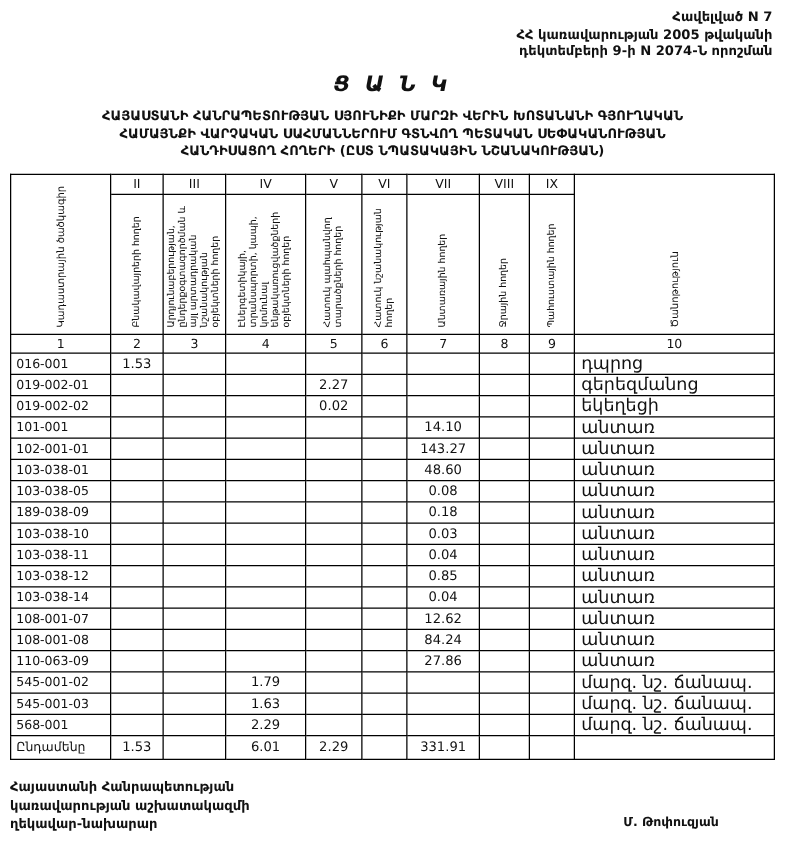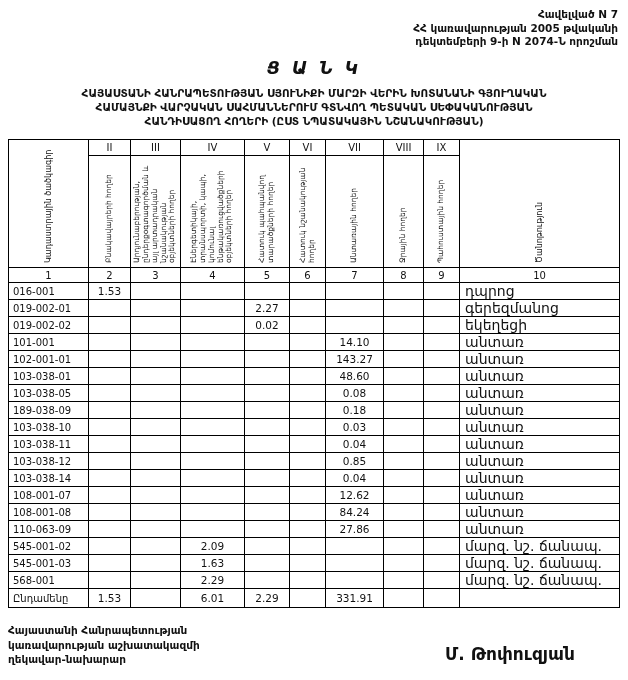--- a/index.html
+++ b/index.html
@@ -48,21 +48,21 @@
   .vert-tall { height:120px; font-size:8px; }
 
   .data-row td, .total-row td { height:17px; }
   td.code { text-align:left; padding-left:4px; font-size:10px;margin-top:24px; }
   td.val  { text-align:center; font-size:10.5px; }
   td.note { text-align:left; padding-left:5px; font-size:14px; }
   .total-row td { height:19px; }
 
   .footer { margin-top:15px; display:flex; justify-content:space-between; align-items:flex-end; }
   .footer-left { font-size:10.5px; font-weight:bold; line-height:1.35; }
-  .signature { font-size:17px; font-weight:bold; margin-right:45px; padding-bottom:2px; }
+  .signature { font-size:10px; font-weight:bold; margin-right:45px; padding-bottom:2px; }
 </style>
 </head>
 <body>
 
 <div class="page">
 
   <div class="appendix">
     <div>Հավելված N 7</div>
     <div>ՀՀ կառավարության 2005 թվականի</div>
     <div>դեկտեմբերի 9-ի N 2074-Ն որոշման</div>
@@ -303,21 +303,21 @@
           <td class="val"></td>
           <td class="val">27.86</td>
           <td class="val"></td>
           <td class="val"></td>
           <td class="note">անտառ</td>
         </tr>
         <tr class="data-row">
           <td class="code">545-001-02</td>
           <td class="val"></td>
           <td class="val"></td>
-          <td class="val">2.09</td>
+          <td class="val">1.79</td>
           <td class="val"></td>
           <td class="val"></td>
           <td class="val"></td>
           <td class="val"></td>
           <td class="val"></td>
           <td class="note">մարզ. նշ. ճանապ.</td>
         </tr>
         <tr class="data-row">
           <td class="code">545-001-03</td>
           <td class="val"></td>

